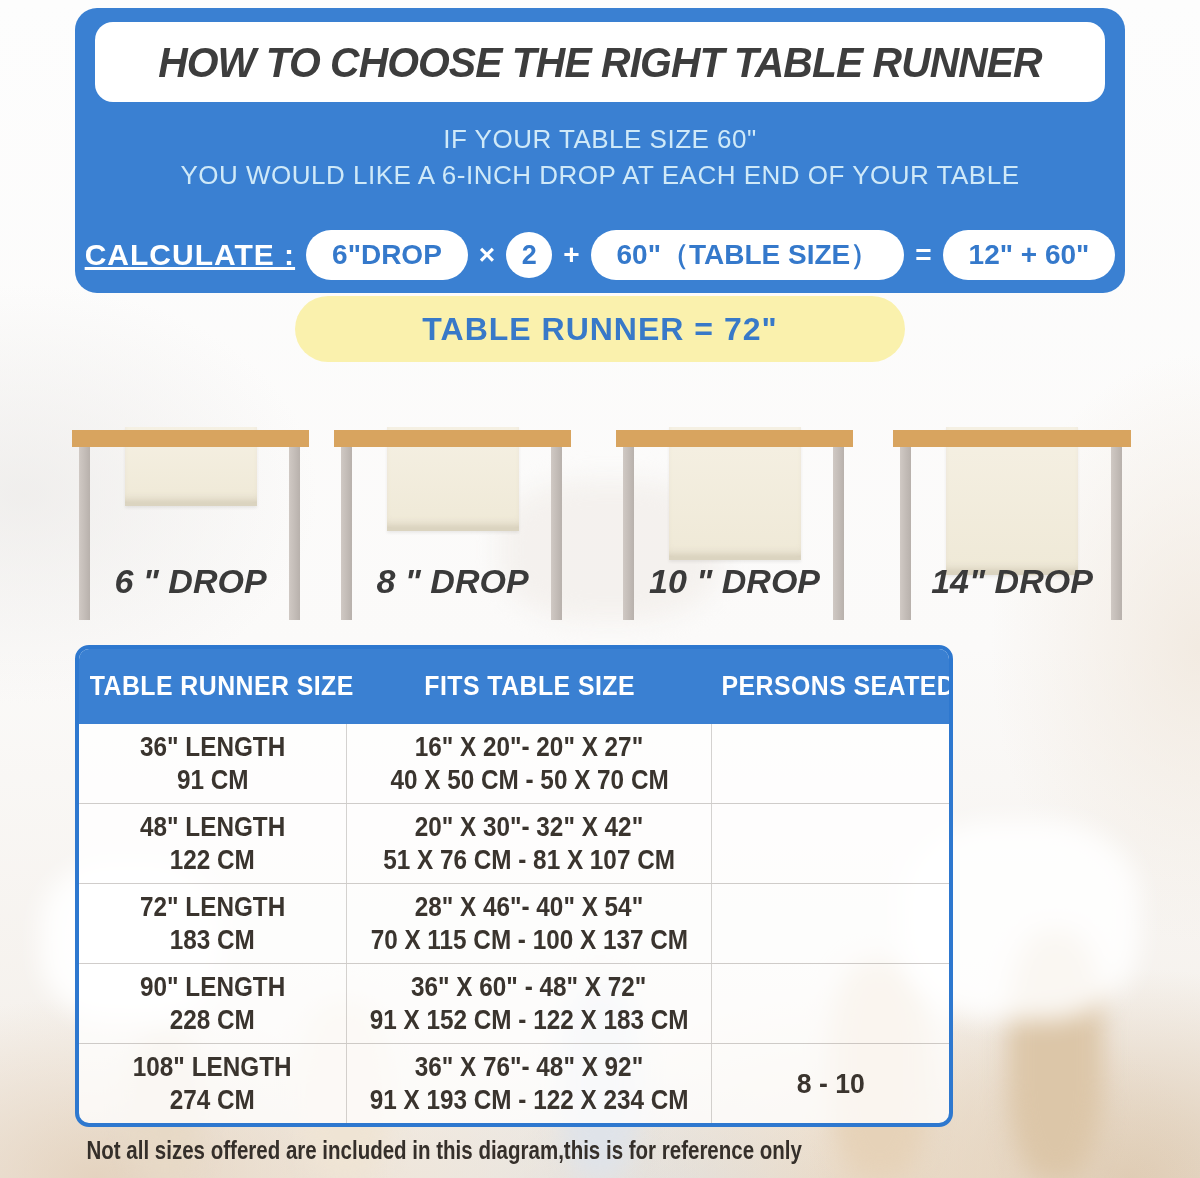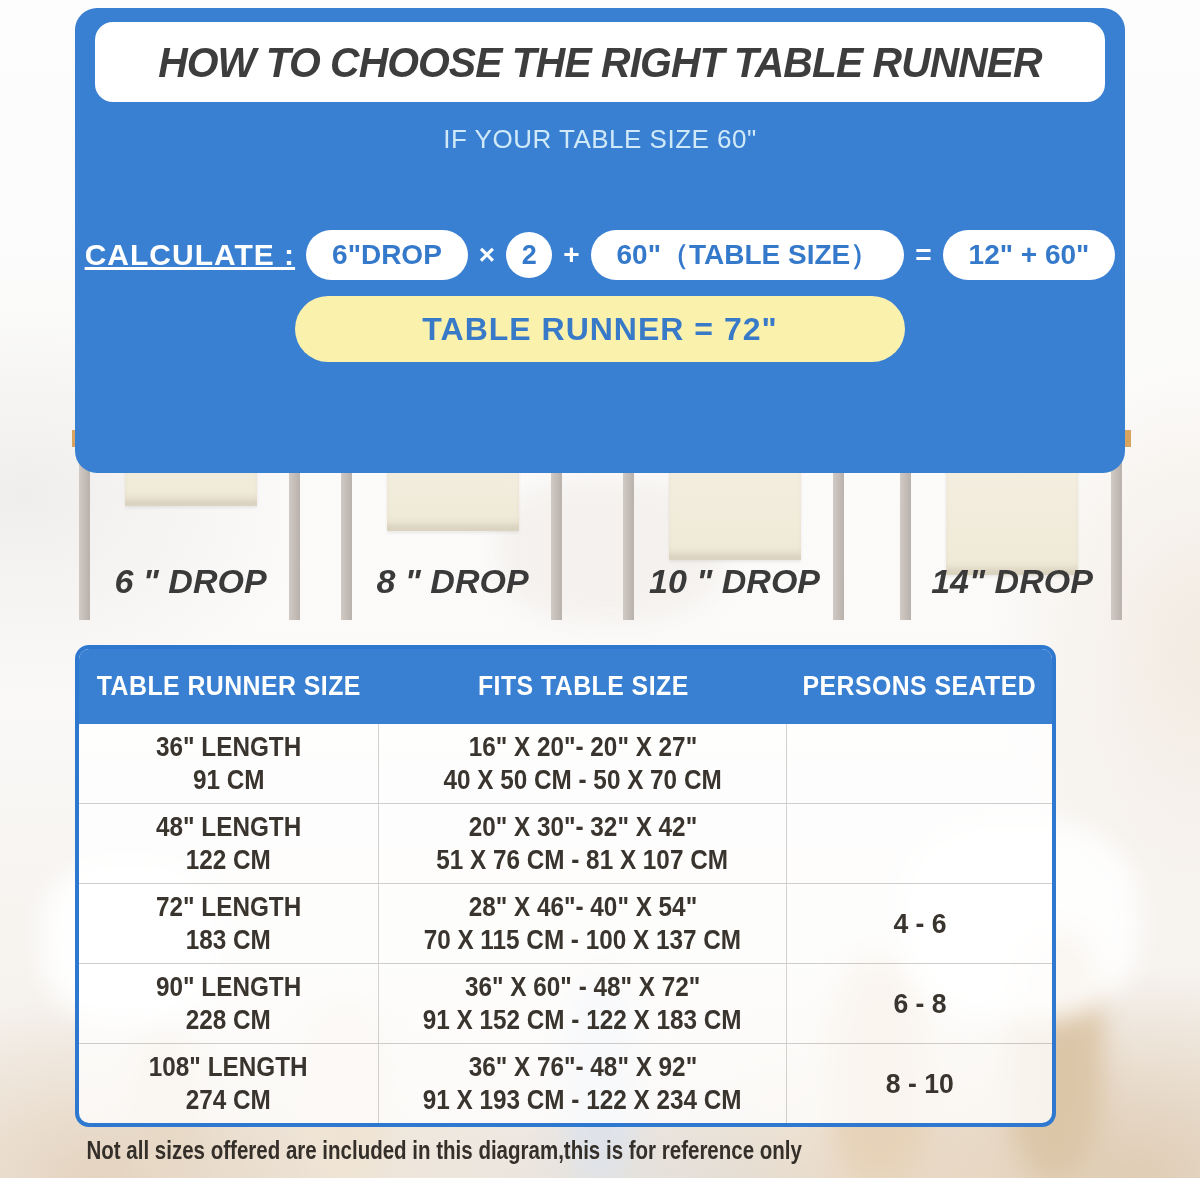--- a/index.html
+++ b/index.html
@@ -21,21 +21,21 @@
   .b1{left:130px;top:1030px;width:70px;height:150px;background:#e7d9c6;}
   .b2{left:300px;top:1000px;width:90px;height:180px;background:#efe4d4;}
   .b3{left:560px;top:980px;width:80px;height:200px;background:#dfe3e9;}
   .b4{left:830px;top:960px;width:100px;height:220px;background:#e6d2b8;}
   .b5{left:1008px;top:930px;width:95px;height:250px;background:#dcc6a8;}
   .b6{left:40px;top:860px;width:180px;height:160px;background:rgba(255,255,255,0.9);}
   .b7{left:900px;top:820px;width:240px;height:200px;background:rgba(255,255,255,0.85);}
   .b8{left:500px;top:480px;width:220px;height:140px;background:rgba(243,239,235,0.8);}
 
   
-  .hero{position:absolute;left:75px;top:8px;width:1050px;height:465px;
+  .hero{position:absolute;left:75px;top:8px;width:1050px;height:285px;
     background:#3a80d2;border-radius:22px;z-index:2;}
   .title-banner{position:absolute;left:20px;top:14px;width:1010px;height:80px;
     background:#ffffff;border-radius:18px;display:flex;align-items:center;justify-content:center;}
   .title-banner h1{margin:0;font-size:43px;font-weight:900;font-style:italic;color:#3d3d3d;
     letter-spacing:-1px;white-space:nowrap;transform:scaleX(0.95);}
   .sub{position:absolute;left:0;width:100%;text-align:center;color:#cfe9f8;
     font-size:26px;font-weight:500;letter-spacing:0.5px;white-space:nowrap;}
   .sub.l1{top:116px;}
   .sub.l2{top:152px;}
   .calc-row{position:absolute;top:222px;left:0;width:100%;height:50px;
@@ -66,21 +66,21 @@
     background:linear-gradient(#f5f0e3,#efe9d7);border-bottom:3px solid #dbd4c0;
     box-shadow:inset 0 -8px 10px -6px rgba(170,160,135,0.45), 0 2px 3px rgba(0,0,0,0.07);}
   .fig1 .runner{height:76px;}
   .fig2 .runner{height:101px;}
   .fig3 .runner{height:130px;}
   .fig4 .runner{height:145px;}
   .drop-label{position:absolute;top:562px;height:44px;z-index:1;text-align:center;
     font-size:34px;font-weight:900;font-style:italic;color:#3a3a3a;white-space:nowrap;}
 
   
-  .size-table{position:absolute;left:75px;top:645px;width:981px;height:482px;z-index:2;
+  .size-table{position:absolute;left:75px;top:645px;width:878px;height:482px;z-index:2;
     border:4px solid #2e78cf;border-radius:14px;overflow:hidden;
     background:rgba(255,255,255,0.78);display:flex;flex-direction:column;box-sizing:border-box;}
   .thead{display:flex;height:75px;flex:0 0 75px;background:#3a80d2;align-items:center;}
   .th{color:#ffffff;font-weight:800;font-size:27px;text-align:center;letter-spacing:0.5px;
     transform:scaleX(0.92);white-space:nowrap;}
   .c1{width:30.8%;}
   .c2{width:42%;}
   .c3{width:27.2%;}
   .tbody{flex:1;display:flex;flex-direction:column;}
   .tr{flex:1;display:flex;align-items:center;}
@@ -109,20 +109,21 @@
   <div class="blob b5"></div>
   <div class="blob b6"></div>
   <div class="blob b7"></div>
   <div class="blob b8"></div>
 
   <section class="hero">
     <div class="title-banner">
       <h1>HOW TO CHOOSE THE RIGHT TABLE RUNNER</h1>
     </div>
     <div class="sub l1">IF YOUR TABLE SIZE 60"</div>
+    <div class="sub l2">YOU WOULD LIKE A 6-INCH DROP AT EACH END OF YOUR TABLE</div>
 
     <div class="calc-row">
       <span class="calc-label">CALCULATE :</span>
       <span class="pill">6"DROP</span>
       <span class="op">×</span>
       <span class="circle">2</span>
       <span class="op">+</span>
       <span class="pill">60"（TABLE SIZE）</span>
       <span class="op">=</span>
       <span class="pill">12" + 60"</span>
@@ -193,37 +194,31 @@
 
       <div class="tr">
         <div class="td c1">
           <div class="cellline">72" LENGTH</div>
           <div class="cellline">183 CM</div>
         </div>
         <div class="td c2">
           <div class="cellline">28" X 46"- 40" X 54"</div>
           <div class="cellline">70 X 115 CM - 100 X 137 CM</div>
         </div>
-        <div class="td c3">
-          <div class="persons">4 - 6</div>
-        </div>
       </div>
 
       <div class="tr">
         <div class="td c1">
           <div class="cellline">90" LENGTH</div>
           <div class="cellline">228 CM</div>
         </div>
         <div class="td c2">
           <div class="cellline">36" X 60" - 48" X 72"</div>
           <div class="cellline">91 X 152 CM - 122 X 183 CM</div>
         </div>
-        <div class="td c3">
-          <div class="persons">6 - 8</div>
-        </div>
       </div>
 
       <div class="tr">
         <div class="td c1">
           <div class="cellline">108" LENGTH</div>
           <div class="cellline">274 CM</div>
         </div>
         <div class="td c2">
           <div class="cellline">36" X 76"- 48" X 92"</div>
           <div class="cellline">91 X 193 CM - 122 X 234 CM</div>

